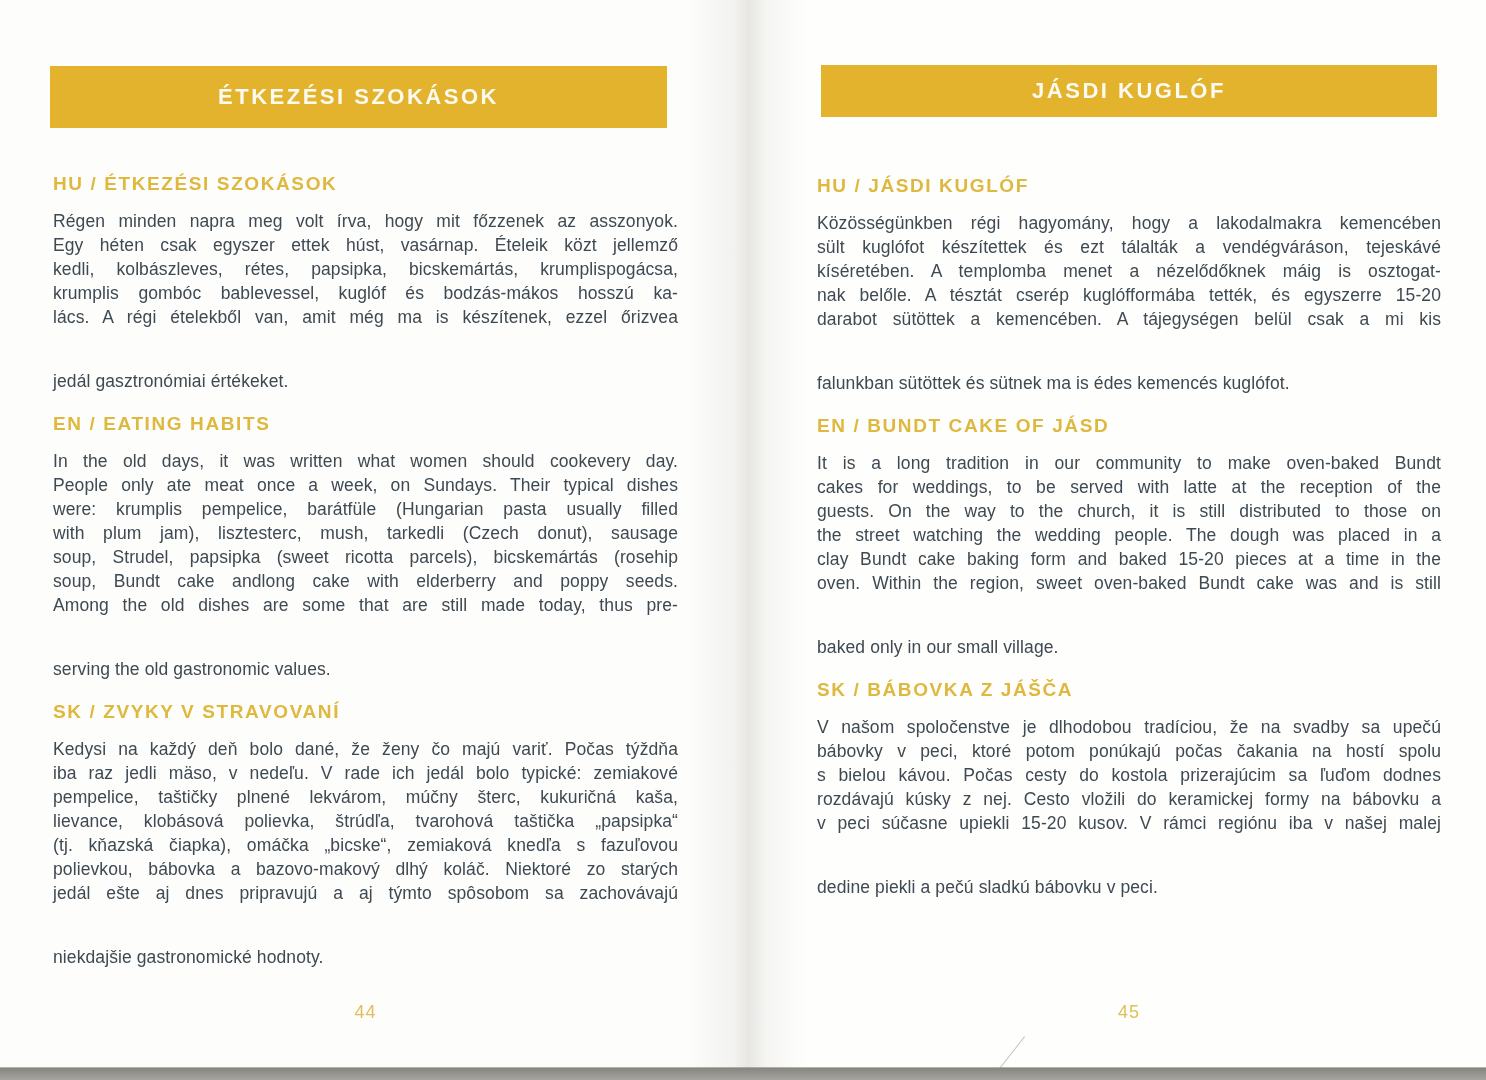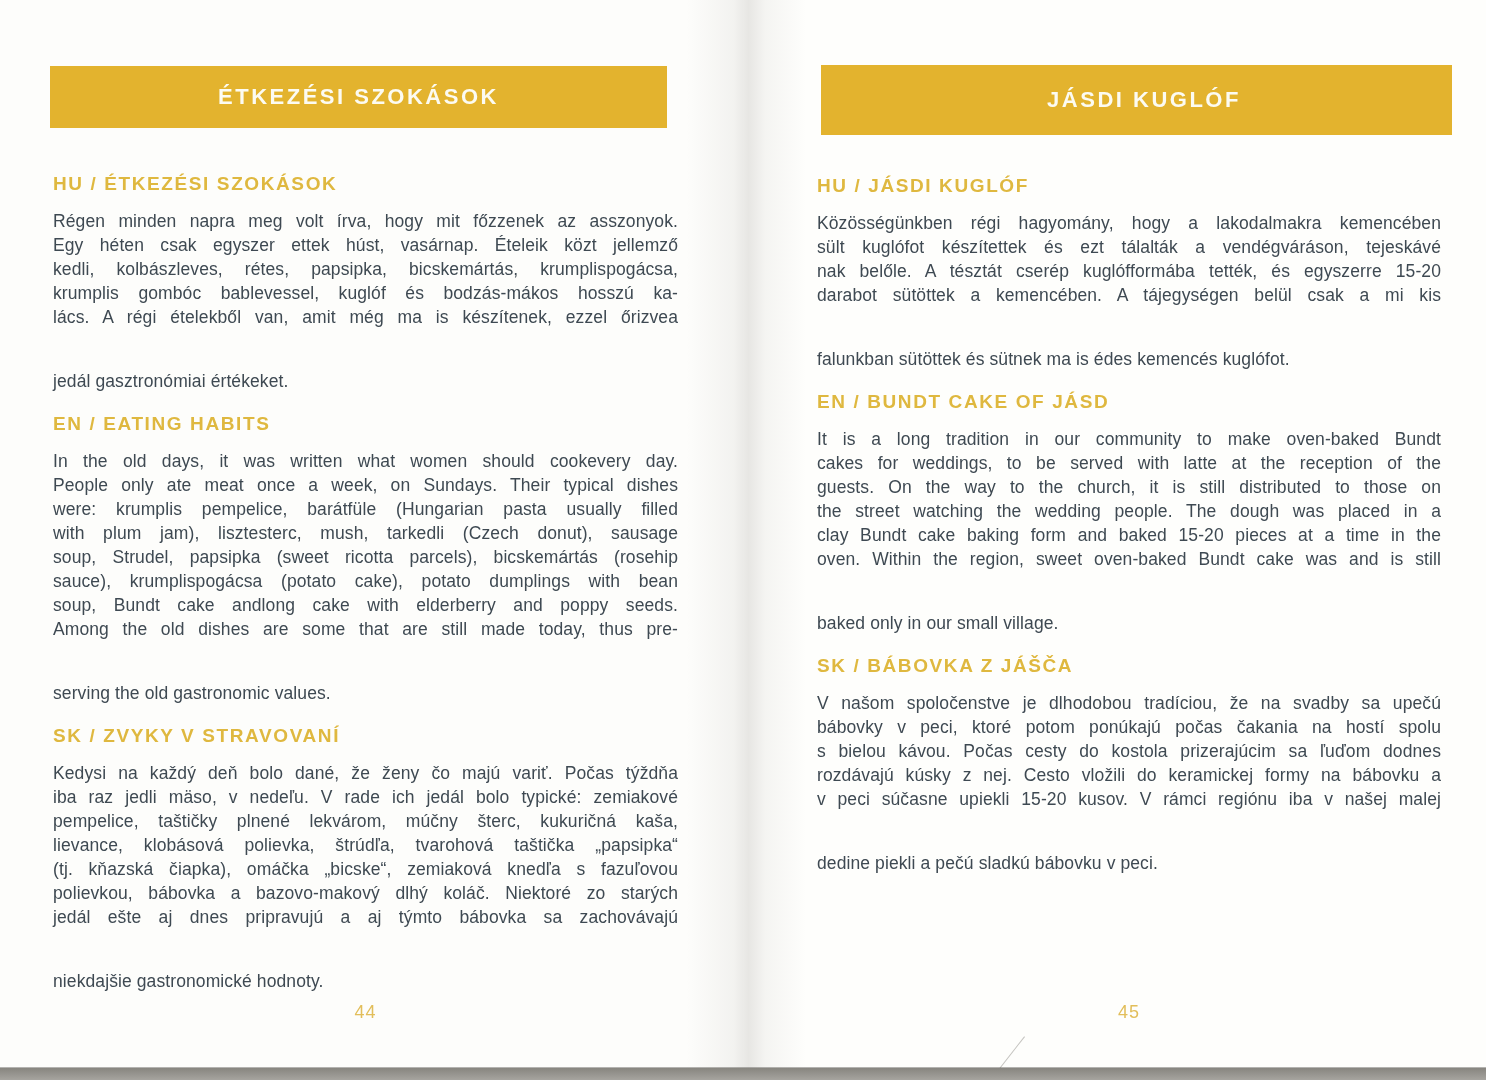--- a/index.html
+++ b/index.html
@@ -31,21 +31,21 @@
     background: #fefefc;
   }
   .banner {
     position: absolute;
     display: flex;
     align-items: center;
     justify-content: center;
     background: var(--banner-bg, #E3B32E);
   }
   .page-left .banner { left: 50px; top: 66px; width: 617px; height: 62px; }
-  .page-right .banner { left: 78px; top: 65px; width: 616px; height: 70px; padding-left: 15px; }
+  .page-right .banner { left: 78px; top: 65px; width: 616px; height: 52px; }
   .banner-title {
     color: var(--banner-text, #FCFBF2);
     font-size: 22px;
     font-weight: bold;
     letter-spacing: 2.5px;
     text-transform: uppercase;
     white-space: nowrap;
   }
   .content {
     position: absolute;
@@ -139,50 +139,50 @@
           <div class="line last">jedál gasztronómiai értékeket.</div>
         </div>
 
       <h2 class="sec-heading">EN / EATING HABITS</h2>
       <div class="para">
           <div class="line">In the old days, it was written what women should cookevery day.</div>
           <div class="line">People only ate meat once a week, on Sundays. Their typical dishes</div>
           <div class="line">were: krumplis pempelice, barátfüle (Hungarian pasta usually filled</div>
           <div class="line">with plum jam), lisztesterc, mush, tarkedli (Czech donut), sausage</div>
           <div class="line">soup, Strudel, papsipka (sweet ricotta parcels), bicskemártás (rosehip</div>
-          <div class="line">sauce), krumplispogácsa (potato cake), potato dumplings with bean</div>
           <div class="line">soup, Bundt cake andlong cake with elderberry and poppy seeds.</div>
           <div class="line">Among the old dishes are some that are still made today, thus pre-</div>
           <div class="line last">serving the old gastronomic values.</div>
         </div>
 
       <h2 class="sec-heading">SK / ZVYKY V STRAVOVANÍ</h2>
       <div class="para">
           <div class="line">Kedysi na každý deň bolo dané, že ženy čo majú variť. Počas týždňa</div>
           <div class="line">iba raz jedli mäso, v nedeľu. V rade ich jedál bolo typické: zemiakové</div>
           <div class="line">pempelice, taštičky plnené lekvárom, múčny šterc, kukuričná kaša,</div>
           <div class="line">lievance, klobásová polievka, štrúdľa, tvarohová taštička „papsipka“</div>
           <div class="line">(tj. kňazská čiapka), omáčka „bicske“, zemiaková knedľa s fazuľovou</div>
           <div class="line">polievkou, bábovka a bazovo-makový dlhý koláč. Niektoré zo starých</div>
-          <div class="line">jedál ešte aj dnes pripravujú a aj týmto bábovka sa zachovávajú</div>
+          <div class="line">jedál ešte aj dnes pripravujú a aj týmto spôsobom sa zachovávajú</div>
           <div class="line last">niekdajšie gastronomické hodnoty.</div>
         </div>
     </div>
     <div class="page-number">44</div>
   </div>
 
   <div class="page page-right">
     <div class="banner">
       <span class="banner-title">JÁSDI KUGLÓF</span>
     </div>
     <div class="content">
       <h2 class="sec-heading first">HU / JÁSDI KUGLÓF</h2>
       <div class="para">
           <div class="line">Közösségünkben régi hagyomány, hogy a lakodalmakra kemencében</div>
           <div class="line">sült kuglófot készítettek és ezt tálalták a vendégváráson, tejeskávé</div>
+          <div class="line">kíséretében. A templomba menet a nézelődőknek máig is osztogat-</div>
           <div class="line">nak belőle. A tésztát cserép kuglófformába tették, és egyszerre 15-20</div>
           <div class="line">darabot sütöttek a kemencében. A tájegységen belül csak a mi kis</div>
           <div class="line last">falunkban sütöttek és sütnek ma is édes kemencés kuglófot.</div>
         </div>
 
       <h2 class="sec-heading">EN / BUNDT CAKE OF JÁSD</h2>
       <div class="para">
           <div class="line">It is a long tradition in our community to make oven-baked Bundt</div>
           <div class="line">cakes for weddings, to be served with latte at the reception of the</div>
           <div class="line">guests. On the way to the church, it is still distributed to those on</div>

